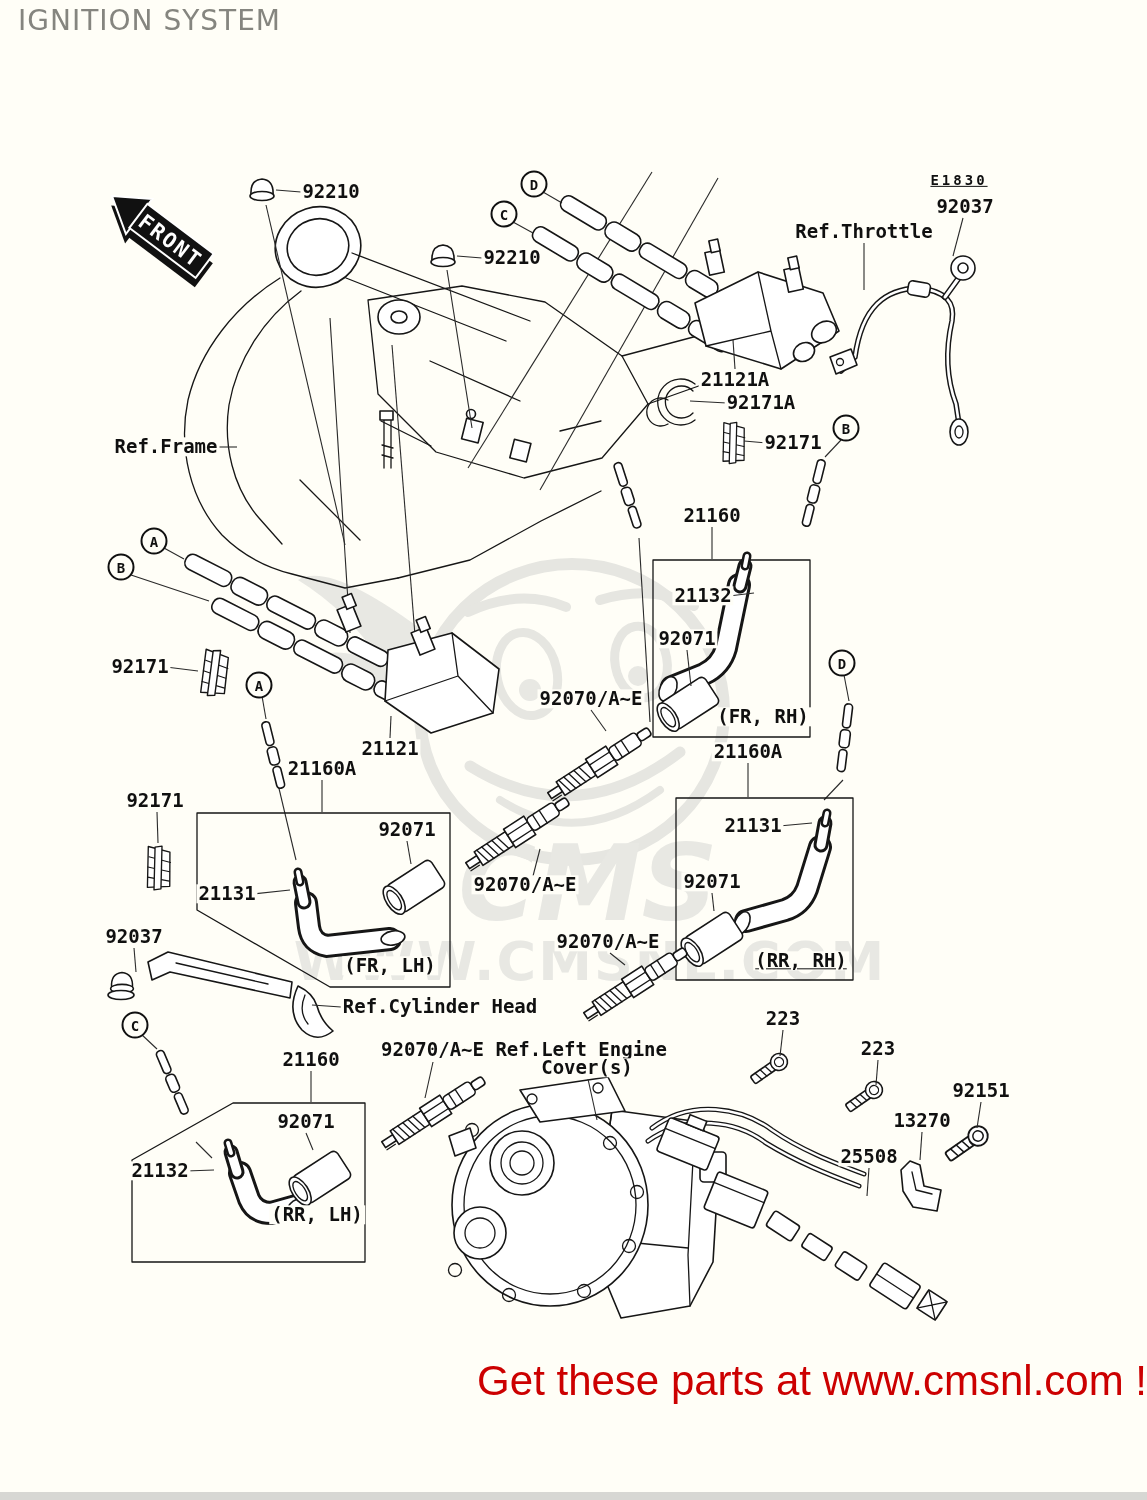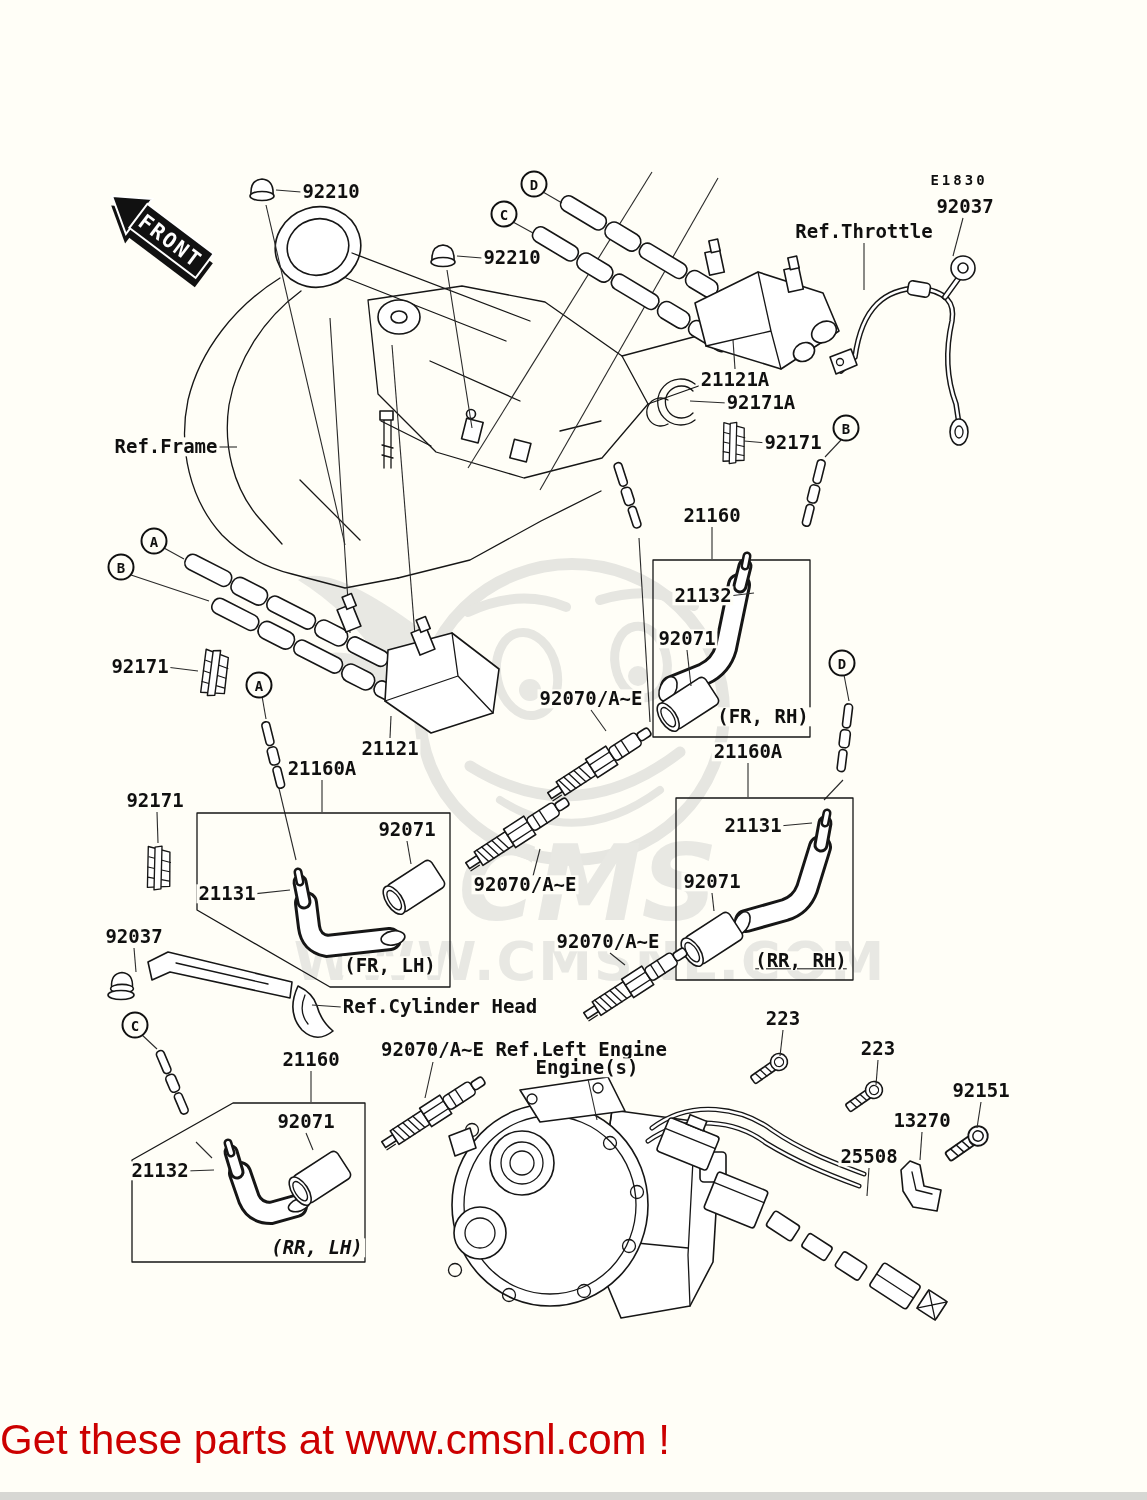--- a/index.html
+++ b/index.html
@@ -1,21 +1,21 @@
 <!DOCTYPE html>
 <html style="--bg: #fffef7; --accent: #cc0000; --titlecol: #85857f;"><head>
 <meta charset="utf-8">
 <style>
   :root{ --bg:#fffef7; --ink:#161616; --accent:#cc0000; --titlecol:#85857f; }
   html,body{margin:0;padding:0;background:#fff;}
   .page{position:relative;width:1147px;height:1500px;background:var(--bg);overflow:hidden;
         font-family:"DejaVu Sans",sans-serif;}
   .title{position:absolute;left:18px;top:4px;margin:0;font-weight:400;
          font:28px "DejaVu Sans",sans-serif;color:var(--titlecol);letter-spacing:1px;z-index:4;}
-  .footer{position:absolute;left:0;top:1416px;width:100%;text-align:left;
+  .footer{position:absolute;left:0;top:1357px;width:100%;text-align:right;
           font:42px "Liberation Sans",sans-serif;color:var(--accent);z-index:4;}
   #label-layer{position:absolute;left:0;top:0;width:100%;height:100%;z-index:3;}
   .part-label{position:absolute;transform:translate(-50%,-50%);white-space:nowrap;
               font:bold 19px "DejaVu Sans Mono",monospace;color:#101010;
               background:var(--bg);padding:0 2px;line-height:1.02;}
   .callout-circle{position:absolute;transform:translate(-50%,-50%);width:23px;height:23px;
               border:2px solid #101010;border-radius:50%;background:var(--bg);
               font:bold 14px "DejaVu Sans Mono",monospace;color:#101010;
               display:flex;align-items:center;justify-content:center;}
   svg{position:absolute;left:0;top:0;z-index:1;}
@@ -31,20 +31,21 @@
   .wmurl{font-family:"DejaVu Sans",sans-serif;font-weight:bold;font-size:54px;
          fill:#e8e8e3;text-anchor:middle;letter-spacing:2px;}
   .fronttext{font-family:"DejaVu Sans Mono",monospace;font-weight:bold;font-size:21px;
              fill:#fff;letter-spacing:2px;}
 </style>
 </head>
 <body>
 
 <div class="page">
 
+  <h1 class="title">IGNITION SYSTEM</h1>
 
   <svg width="1147" height="1500" viewBox="0 0 1147 1500">
     <defs>
       <g id="lead">
         <rect x="0" y="-8" width="50" height="16" rx="7" class="la"></rect>
         <rect x="52" y="-9" width="38" height="18" rx="8" class="la"></rect>
         <rect x="92" y="-8" width="52" height="16" rx="7" class="la"></rect>
         <rect x="146" y="-9" width="34" height="18" rx="8" class="la"></rect>
         <rect x="182" y="-8" width="44" height="16" rx="7" class="la"></rect>
       </g>
@@ -387,21 +388,21 @@
       <rect x="33" y="-15" width="83" height="30" fill="#111" stroke="#fff" stroke-width="2"></rect>
       <text x="37" y="8" class="fronttext">FRONT</text>
     </g>
 
     <rect x="0" y="1492" width="1147" height="8" fill="#d7d7d3"></rect>
   </svg>
 
   <div id="label-layer">
       <span class="part-label" style="left: 331px; top: 192px;">92210</span>
       <span class="part-label" style="left: 512px; top: 258px;">92210</span>
-      <span class="part-label" style="left: 959px; top: 180px; font-size: 14px; letter-spacing: 3px;">E1830</span>
+      <span class="part-label" style="left: 959px; top: 180px; font-size: 14px; letter-spacing: 3px; text-decoration: underline;">E1830</span>
       <span class="part-label" style="left: 965px; top: 207px;">92037</span>
       <span class="part-label" style="left: 864px; top: 232px;">Ref.Throttle</span>
       <span class="part-label" style="left: 735px; top: 380px;">21121A</span>
       <span class="part-label" style="left: 761px; top: 403px;">92171A</span>
       <span class="part-label" style="left: 793px; top: 443px;">92171</span>
       <span class="part-label" style="left: 166px; top: 447px;">Ref.Frame</span>
       <span class="part-label" style="left: 712px; top: 516px;">21160</span>
       <span class="part-label" style="left: 703px; top: 596px;">21132</span>
       <span class="part-label" style="left: 687px; top: 639px;">92071</span>
       <span class="part-label" style="left: 763px; top: 717px;">(FR, RH)</span>
@@ -418,27 +419,27 @@
       <span class="part-label" style="left: 712px; top: 882px;">92071</span>
       <span class="part-label" style="left: 134px; top: 937px;">92037</span>
       <span class="part-label" style="left: 390px; top: 966px;">(FR, LH)</span>
       <span class="part-label" style="left: 608px; top: 942px;">92070/A~E</span>
       <span class="part-label" style="left: 801px; top: 961px; text-decoration: underline;">(RR, RH)</span>
       <span class="part-label" style="left: 440px; top: 1007px;">Ref.Cylinder Head</span>
       <span class="part-label" style="left: 783px; top: 1019px;">223</span>
       <span class="part-label" style="left: 878px; top: 1049px;">223</span>
       <span class="part-label" style="left: 311px; top: 1060px;">21160</span>
       <span class="part-label" style="left: 524px; top: 1050px;">92070/A~E Ref.Left Engine</span>
-      <span class="part-label" style="left: 587px; top: 1068px;">Engine(s)</span>
+      <span class="part-label" style="left: 587px; top: 1068px;">Cover(s)</span>
       <span class="part-label" style="left: 981px; top: 1091px;">92151</span>
       <span class="part-label" style="left: 922px; top: 1121px;">13270</span>
       <span class="part-label" style="left: 306px; top: 1122px;">92071</span>
       <span class="part-label" style="left: 869px; top: 1157px;">25508</span>
       <span class="part-label" style="left: 160px; top: 1171px;">21132</span>
-      <span class="part-label" style="left: 317px; top: 1248px; font-style: italic;">(RR, LH)</span>
+      <span class="part-label" style="left: 317px; top: 1215px;">(RR, LH)</span>
       <span class="callout-circle" style="left: 534px; top: 184px;">D</span>
       <span class="callout-circle" style="left: 504px; top: 214px;">C</span>
       <span class="callout-circle" style="left: 846px; top: 428px;">B</span>
       <span class="callout-circle" style="left: 842px; top: 663px;">D</span>
       <span class="callout-circle" style="left: 154px; top: 541px;">A</span>
       <span class="callout-circle" style="left: 121px; top: 567px;">B</span>
       <span class="callout-circle" style="left: 259px; top: 685px;">A</span>
       <span class="callout-circle" style="left: 135px; top: 1025px;">C</span>
     </div>
 

